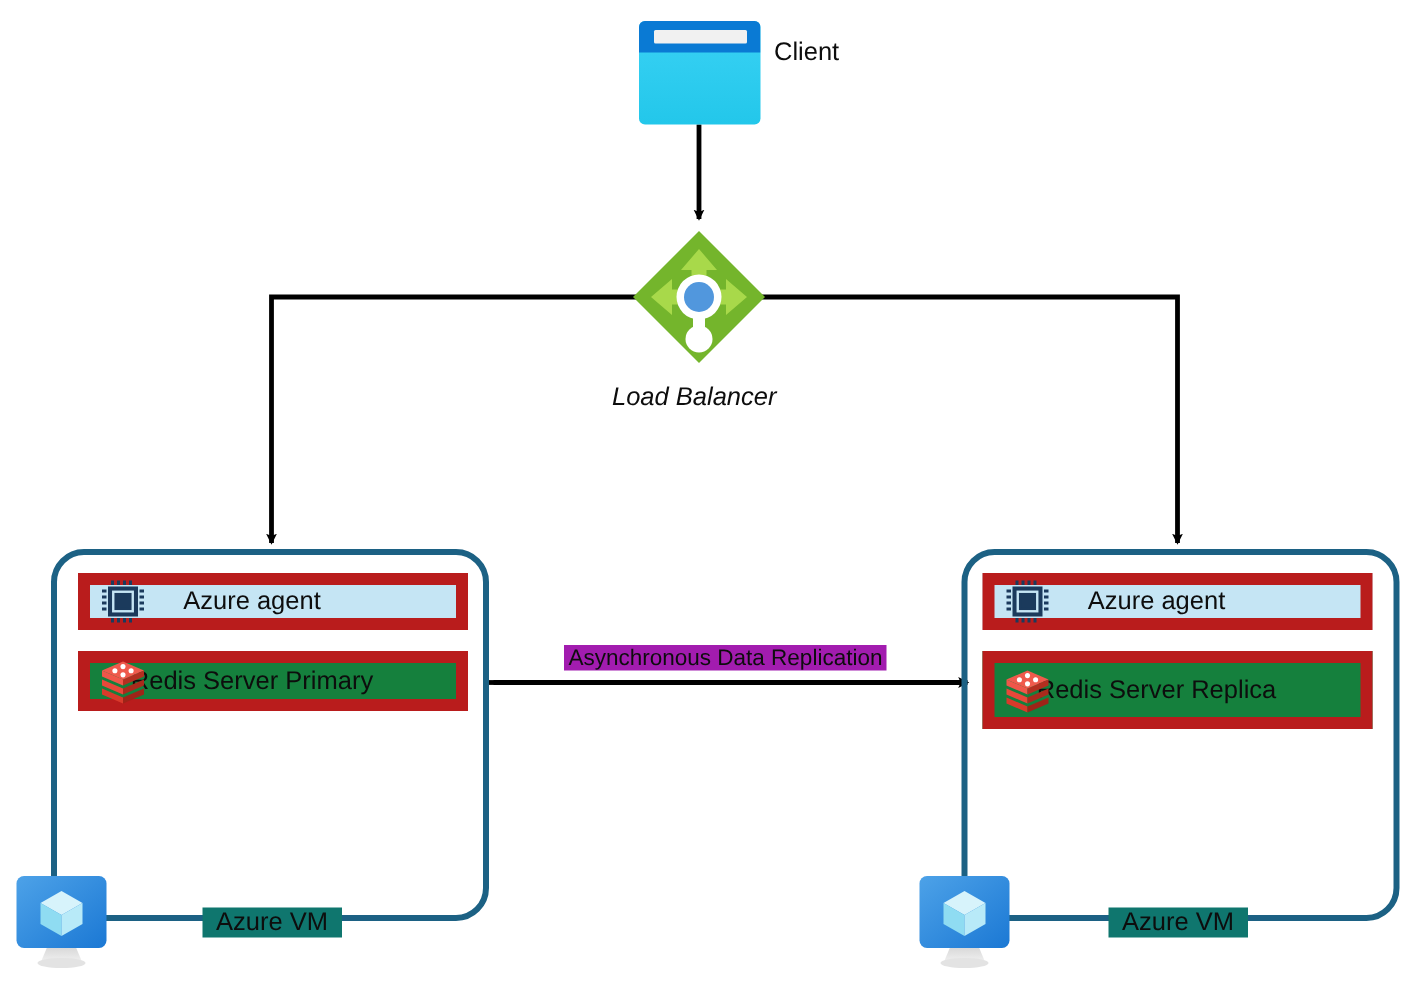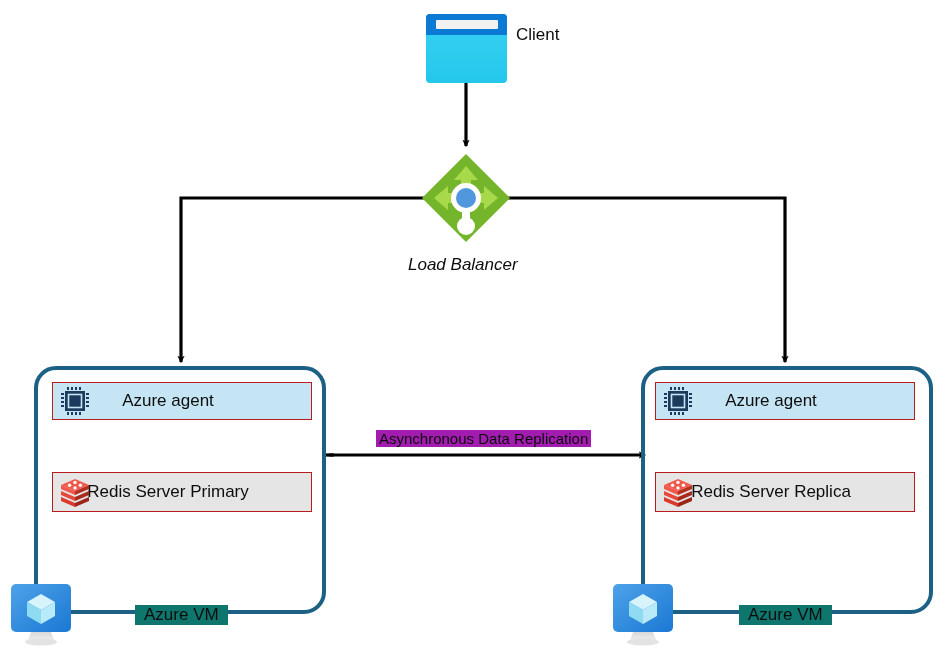--- a/index.html
+++ b/index.html
@@ -69,30 +69,29 @@
     box-sizing: border-box;
     border: 4px solid #1c6184;
     border-radius: 22px;
   }
   #vm-left   { left: 34px;  top: 366px; width: 292px; height: 248px; }
   #vm-right  { left: 641px; top: 366px; width: 292px; height: 248px; }
 
   .row-box {
     position: absolute;
     box-sizing: border-box;
-    border: 1px solid #b91c1c;
+    border: 8px solid #b91c1c;
     display: flex;
     align-items: center;
   }
   .row-agent {
     background: #c5e5f4;
   }
   .row-redis {
-    background: #e5e5e5;
-    margin-top: 38px;
+    background: #15803d;
   }
   .row-label {
     flex: 1;
     text-align: center;
     font-size: 17px;
     color: #0d0d0d;
     padding-right: 28px;
     white-space: nowrap;
   }
   .row-icon {
@@ -106,21 +105,21 @@
   
   .vmicon {
     position: absolute;
     width: 66px;
     height: 68px;
   }
   
   .agent-left  { left: 52px;  top: 382px; width: 260px; height: 38px; }
   .redis-left  { left: 52px;  top: 434px; width: 260px; height: 40px; }
   .agent-right { left: 655px; top: 382px; width: 260px; height: 38px; }
-  .redis-right { left: 655px; top: 434px; width: 260px; height: 40px; }
+  .redis-right { left: 655px; top: 434px; width: 260px; height: 52px; }
 
   .edge-label {
     position: absolute;
     font-size: 15px;
     color: #0d0d0d;
     background: #a21caf;
     padding: 0 3px;
     white-space: nowrap;
   }
   .vm-caption {

